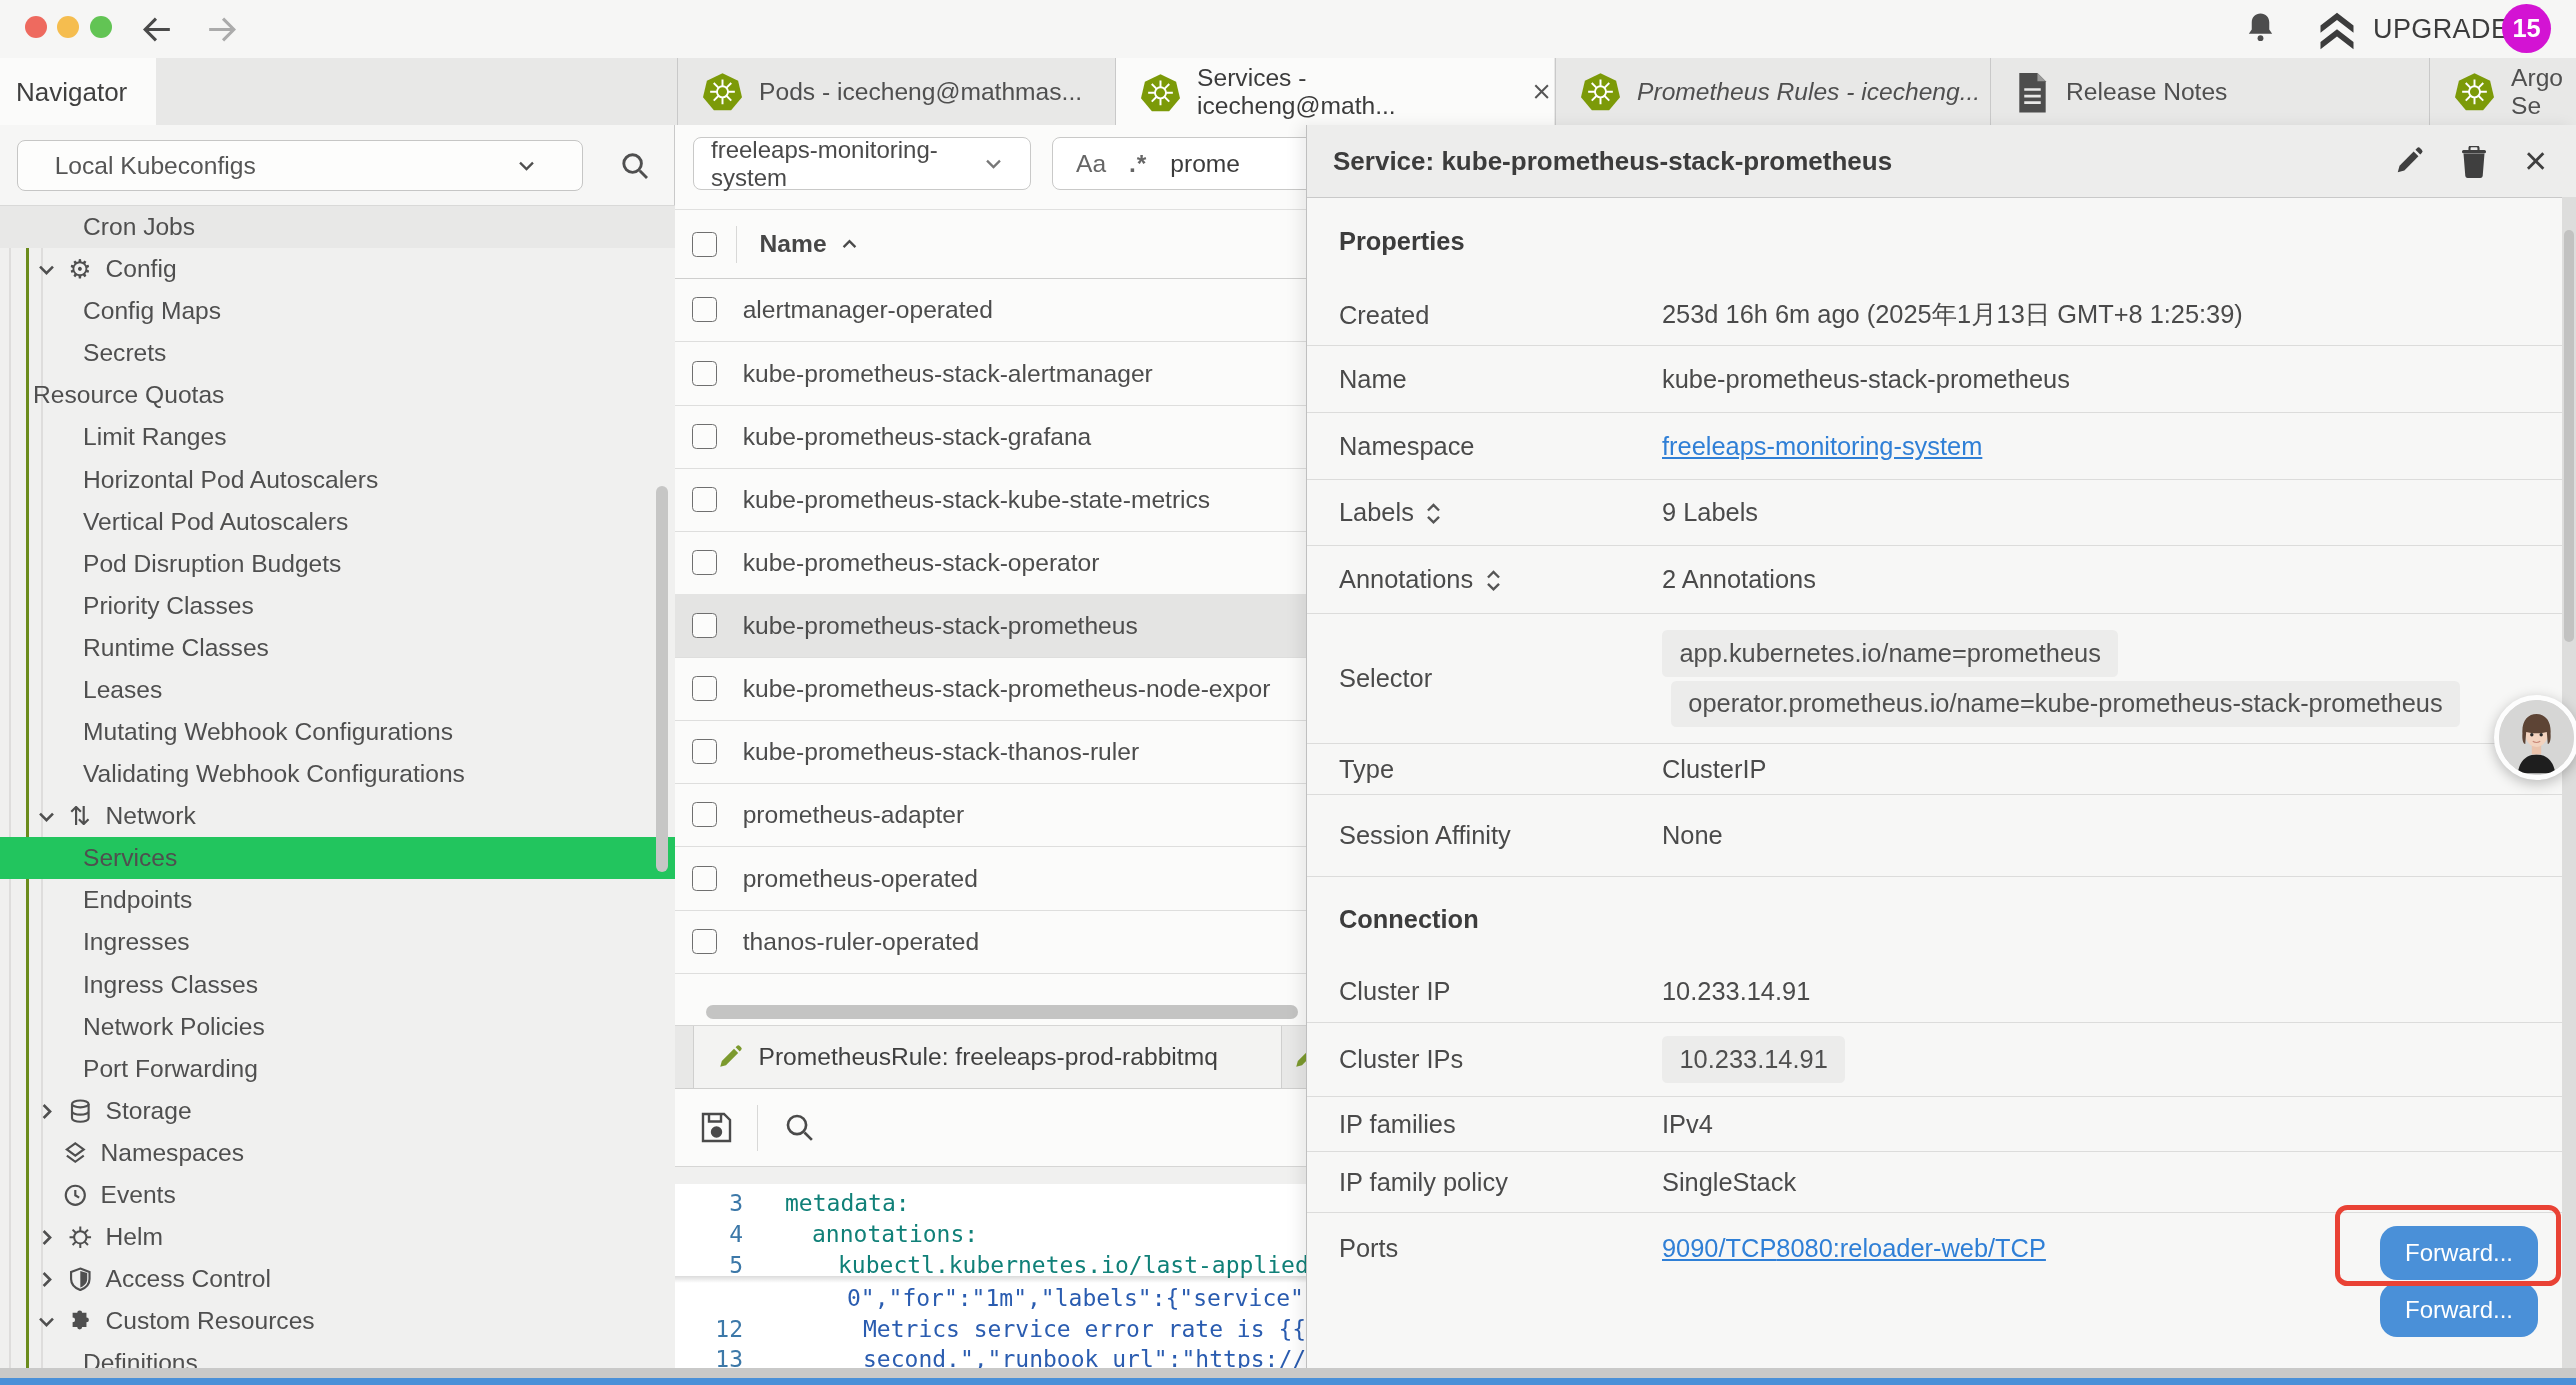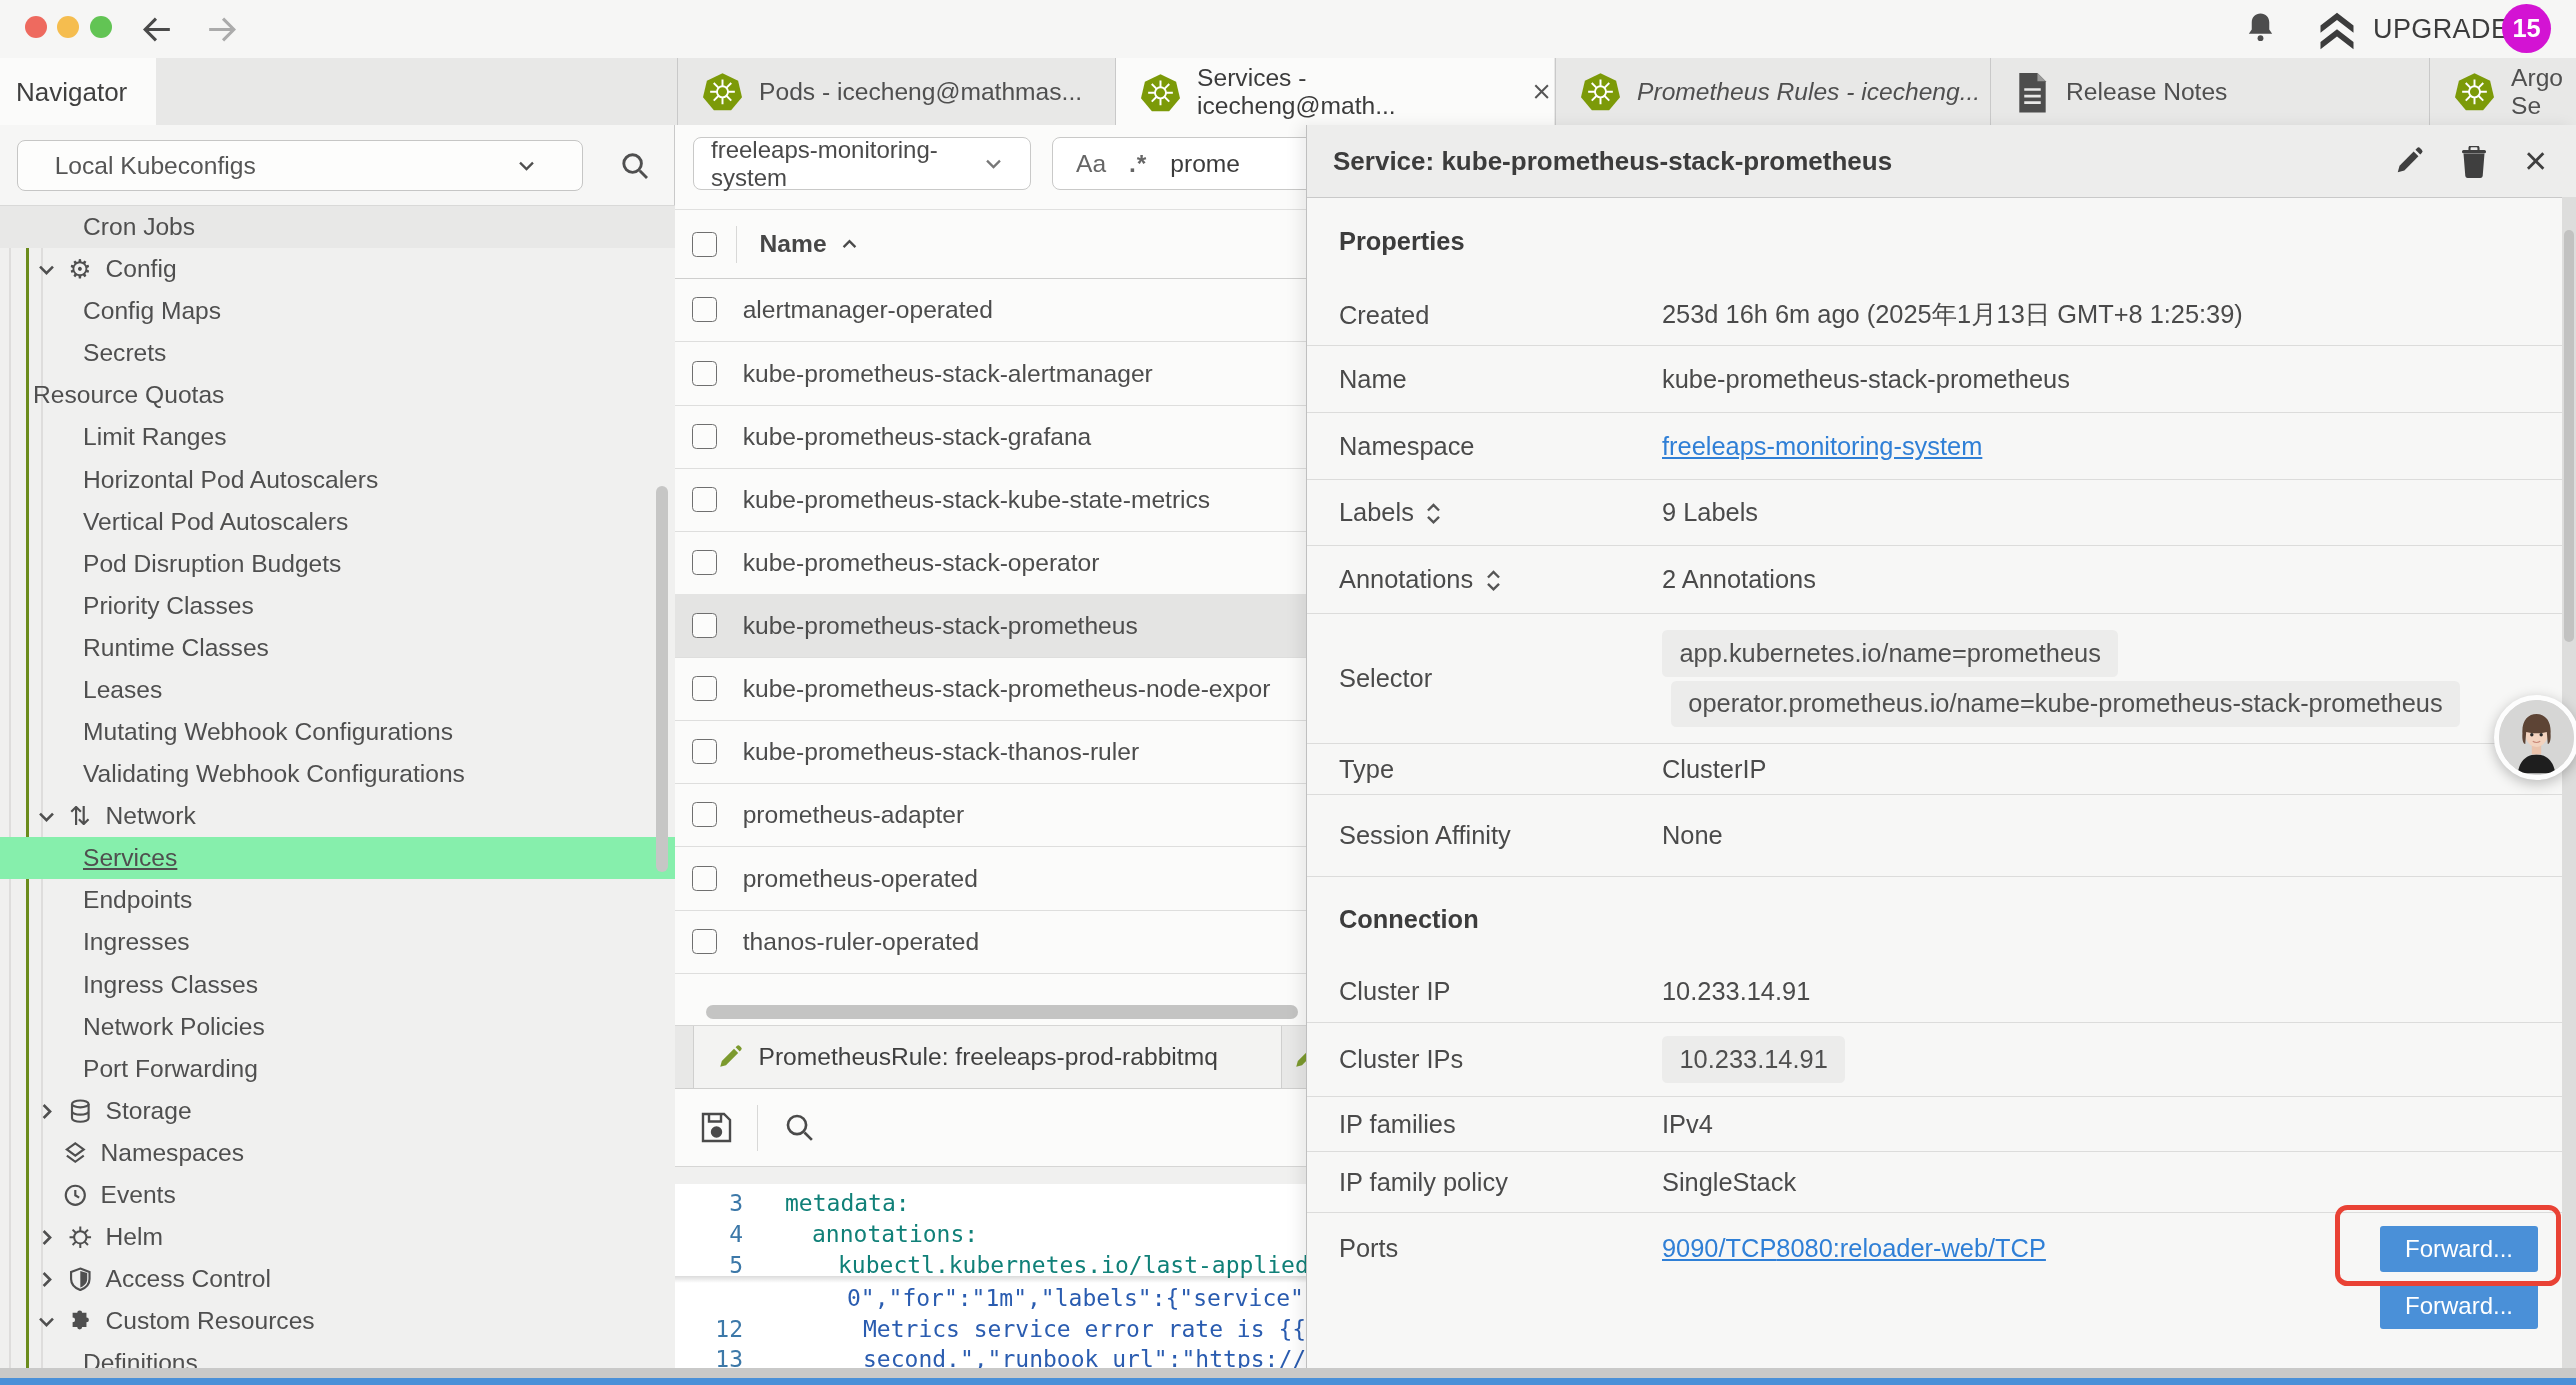--- a/index.html
+++ b/index.html
@@ -40,21 +40,21 @@
   #kube-select{position:absolute;left:16.7px;top:15px;width:566px;height:51px;box-sizing:border-box;
     background:#fdfdfc;border:1.8px solid #c6c6c5;border-radius:8px;display:flex;align-items:center;
     padding:0 37px;color:#555;font-size:24.6px;justify-content:space-between;}
   #sb-search{position:absolute;left:619px;top:24.6px;width:32px;height:32px;color:#4f4f4f;}
   #tree{position:absolute;left:0;top:80px;width:675px;height:1173px;background:#f0f0ef;border-top:0.9px solid #d9d9d8;overflow:hidden;}
   .guide{position:absolute;top:0;bottom:0;width:1.8px;background:#dedddc;}
   .guide.green{background:#6b8c1c;width:2.6px;}
   .trow{position:absolute;left:0;width:675px;height:42px;line-height:42px;font-size:24.6px;color:#4f4f4f;
     display:flex;align-items:center;}
   .trow.shaded{background:#e8e8e7;}
-  .trow.selected{background:#86efac;text-decoration:underline;}
+  .trow.selected{background:#22c55e;}
   .trow .tx{white-space:nowrap;}
   .trow.child{padding-left:83px;}
   .trow.leafic{padding-left:60px;}
   .trow.group{padding-left:35px;}
   .chev{width:23px;height:23px;color:#4f4f4f;flex:none;margin-right:7px;}
   .sbicon{width:30px;height:30px;flex:none;margin-right:10.5px;color:#4f4f4f;display:flex;align-items:center;justify-content:center;font-size:26px;}
   #sb-scroll{position:absolute;left:656px;top:361px;width:12.3px;height:386px;background:#c6c6c5;border-radius:6.1px;}
 
   
   #middle{left:675px;top:125px;width:701px;height:1253px;background:#fbfbfa;}
@@ -108,21 +108,21 @@
   #dclose{font-size:39px;font-weight:300;color:#3f3f3f;line-height:30px;}
   #dbody{position:absolute;left:0;top:72px;width:1270px;height:1181px;}
   .sechead{display:flex;align-items:center;padding-left:32px;font-weight:bold;color:#3c3c3c;font-size:25.4px;}
   .prow{display:flex;align-items:center;border-bottom:1.8px solid #dcdcdb;box-sizing:border-box;font-size:25.4px;}
   .prow .plabel{width:355px;flex:none;padding-left:32px;box-sizing:border-box;color:#4a4a4a;display:flex;align-items:center;gap:10.5px;}
   .prow .pval{color:#4a4a4a;}
   .updn{width:19px;height:23px;color:#555;}
   a.dlink{color:#2f7fd6;text-decoration:underline;}
   .badge{display:inline-block;background:#ececeb;border-radius:5.3px;padding:8.8px 17.5px;color:#4f4f4f;}
   .portline{display:flex;align-items:center;height:70px;}
-  .fwdbtn{position:absolute;width:158px;height:46px;background:#4a90d8;border:none;border-radius:3px;color:#fff;
+  .fwdbtn{position:absolute;width:158px;height:54px;background:#4a90d8;border:none;border-radius:17px;color:#fff;
     font-size:24px;font-family:"Liberation Sans",sans-serif;display:flex;align-items:center;justify-content:center;}
   #red-annotation{position:absolute;left:1028px;top:1080px;width:226px;height:81px;border:5.3px solid #e94235;border-radius:12.3px;box-sizing:border-box;}
   #dgutter{position:absolute;right:0;top:72px;width:14px;height:1181px;background:#dddddc;}
   #dvthumb{position:absolute;right:1.8px;top:105px;width:10.5px;height:412px;background:#c2c2c1;border-radius:5.3px;}
   #avatar{position:absolute;left:1187px;top:570px;width:75px;height:75px;border-radius:50%;background:#d6d6d5;
     border:5.3px solid #fdfdfd;box-shadow:0 3.5px 12.3px rgba(0,0,0,.25);overflow:hidden;}
 
   #bottombar{left:0;top:1368px;width:2576px;height:10.5px;background:#c9c9c8;}
   #bluebar{left:0;top:1378px;width:2576px;height:7px;background:#4a90d8;}
 </style>

